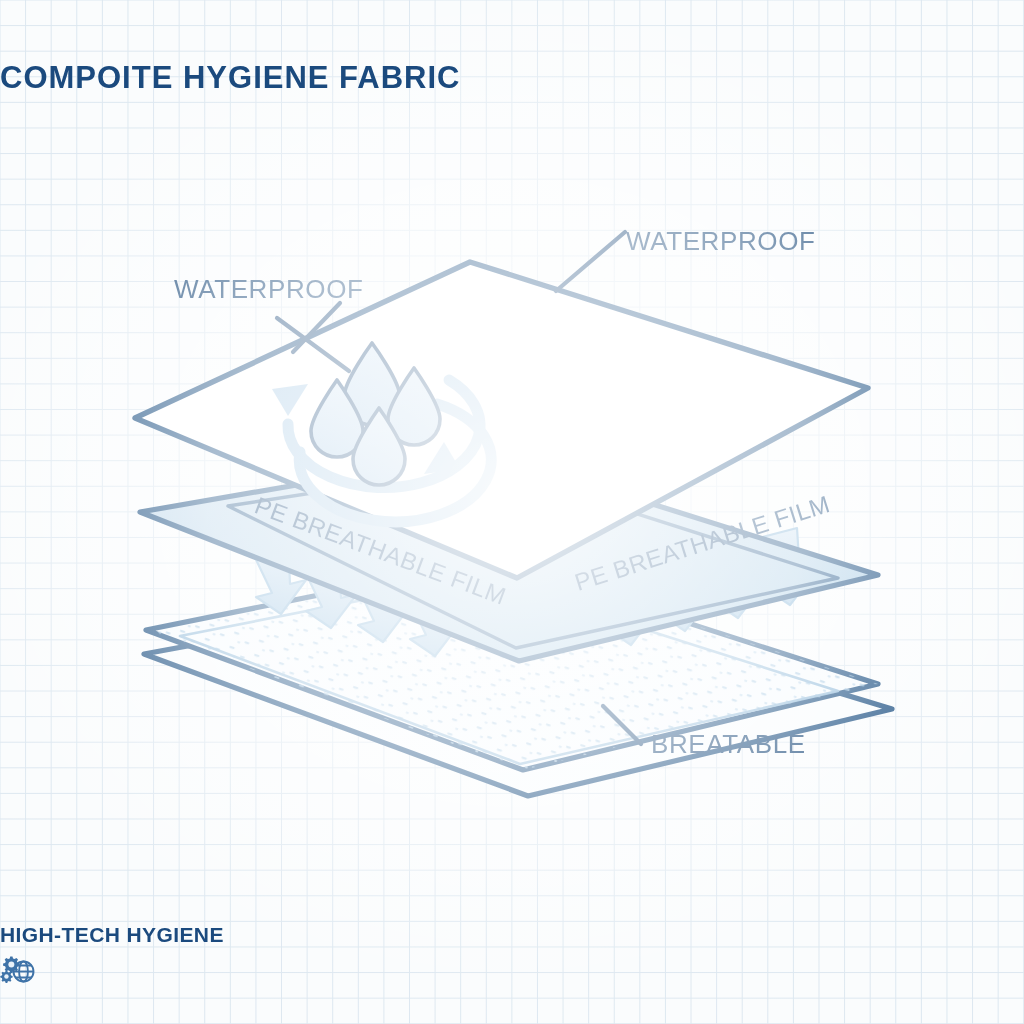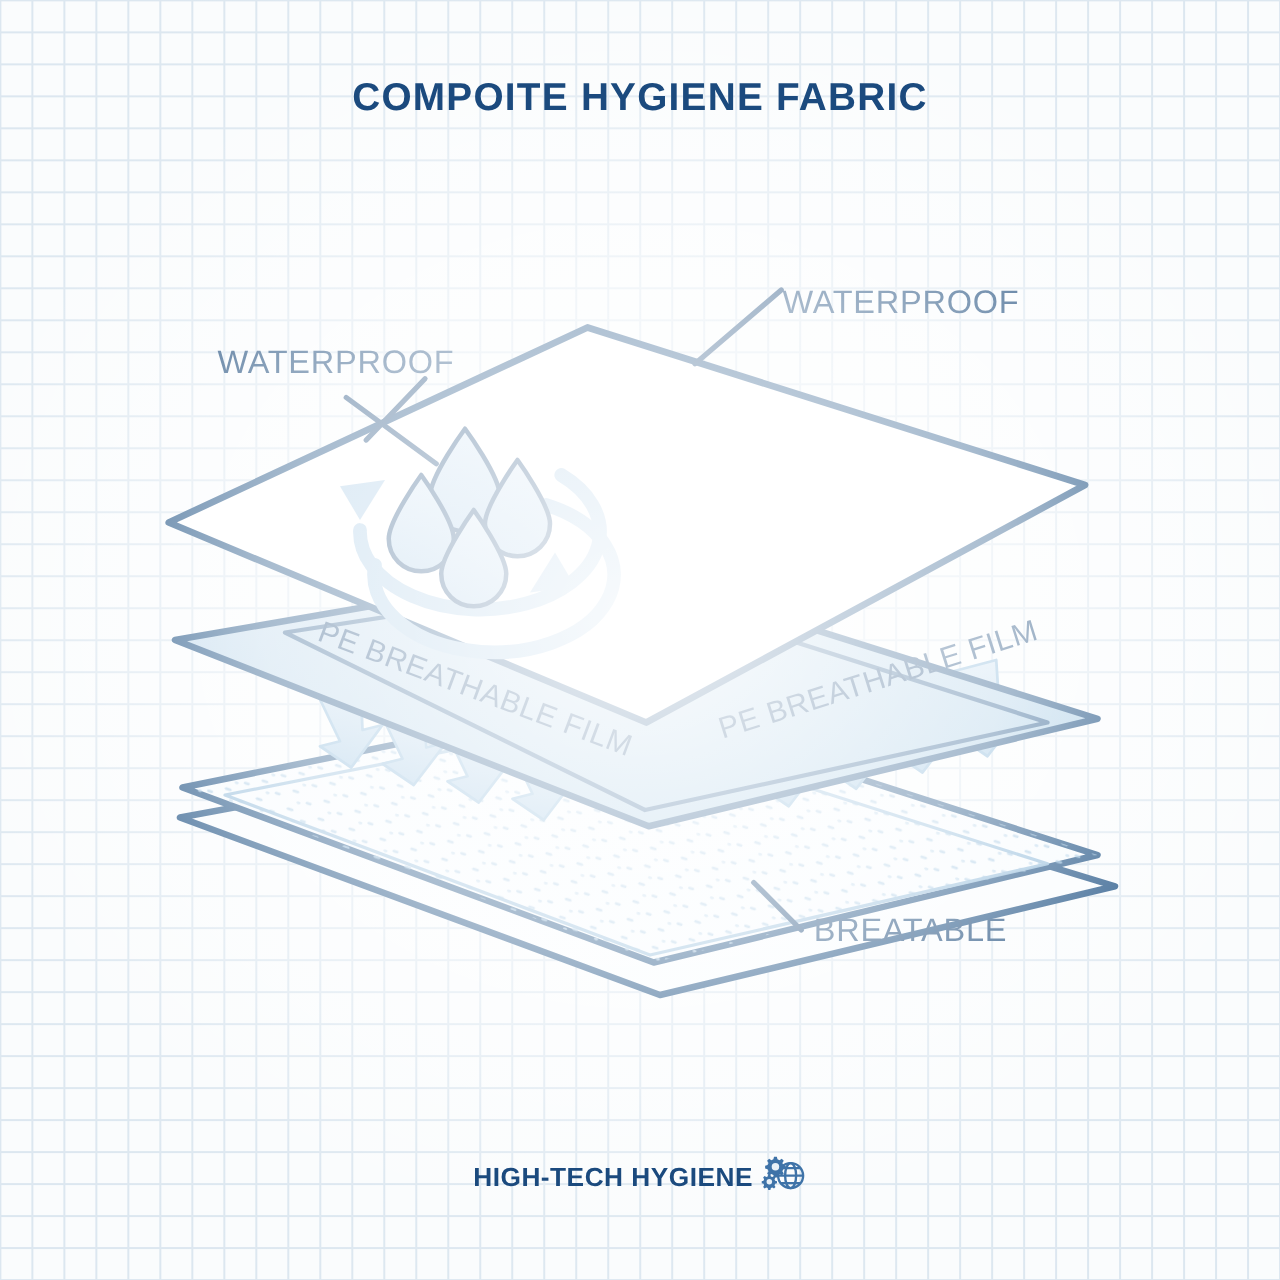--- a/index.html
+++ b/index.html
@@ -16,28 +16,28 @@
       linear-gradient(to bottom, #dce7f0 1.3px, transparent 1.3px);
     background-size:25.6px 25.6px;
     background-position:-0.5px -0.5px;
   }
   #vignette{
     position:absolute;inset:0;pointer-events:none;
     background:radial-gradient(ellipse 70% 62% at 50% 48%, rgba(255,255,255,0.92) 0%, rgba(255,255,255,0.62) 42%, rgba(255,255,255,0.06) 78%, rgba(255,255,255,0) 100%);
   }
   svg#art{position:absolute;inset:0;width:1024px;height:1024px;}
   .ttl{
-    position:absolute;left:0;right:0;top:60px;text-align:center;
+    position:absolute;left:0;right:0;top:60px;
     font-size:31px;font-weight:bold;letter-spacing:1.0px;
     color:#1b4a7e;
   }
   .foot{
     position:absolute;left:0;right:0;top:923px;text-align:center;
     font-size:21px;font-weight:bold;letter-spacing:0.4px;color:#1b4a7e;
-    display:flex;align-items:flex-end;justify-content:center;gap:7px;
+    display:flex;align-items:flex-start;justify-content:center;gap:7px;flex-direction:column;
   }
   .lbl{fill:#1f4d7d;font-family:"Liberation Sans",sans-serif;}
 </style>
 </head>
 <body>
 
 <div id="stage">
 
   <svg id="art" viewBox="0 0 1024 1024">
     <defs>

